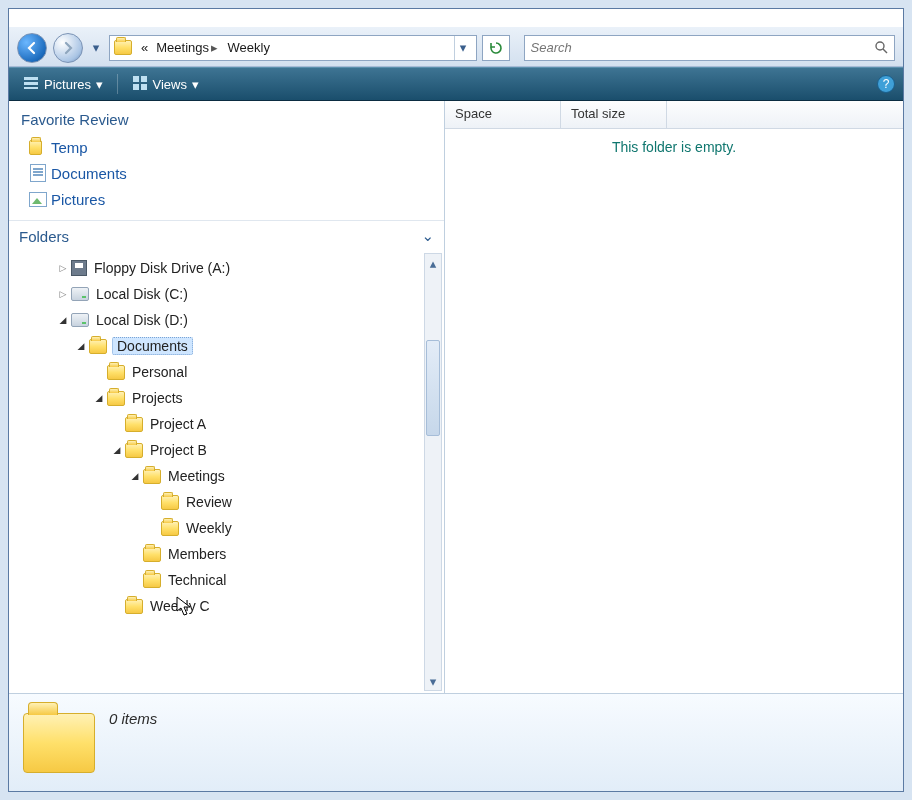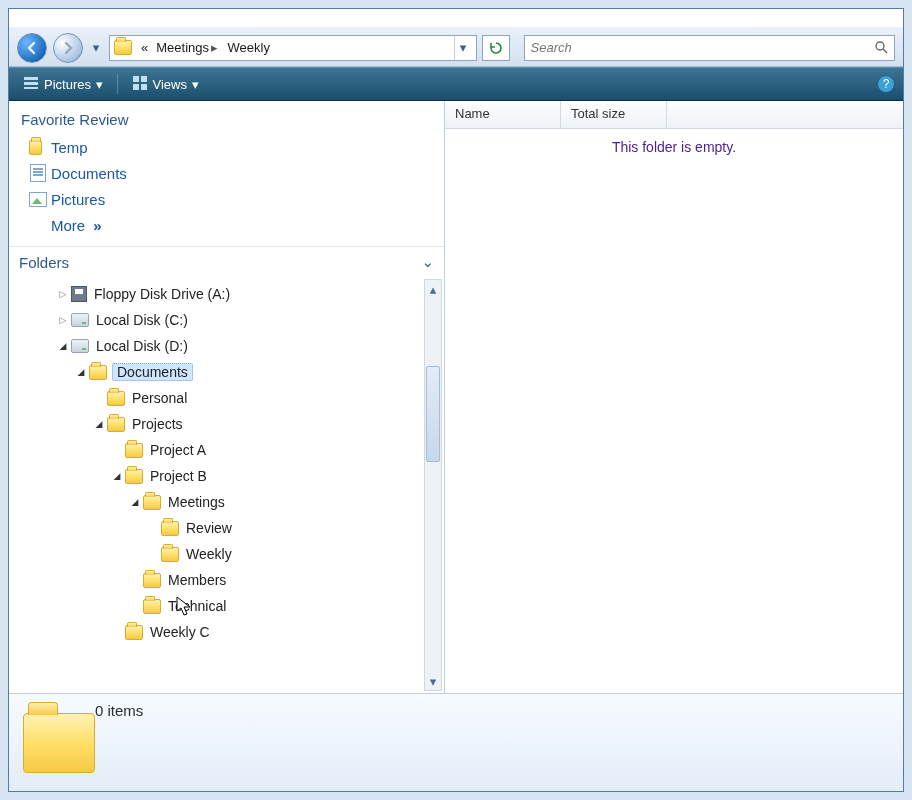--- a/index.html
+++ b/index.html
@@ -51,22 +51,22 @@
 .drive-ico { width:18px; height:14px; display:inline-block; margin-right:5px; background:linear-gradient(#eef2f6,#c8d3df); border:1px solid #93a4b7; border-radius:2px; position:relative;}
 .drive-ico::after { content:""; position:absolute; right:2px; bottom:2px; width:4px; height:2px; background:#5bc36b; }
 .floppy-ico { width:16px; height:16px; display:inline-block; margin-right:5px; background:#6d7b8c; border:1px solid #4a5866; position:relative;}
 .floppy-ico::after { content:""; position:absolute; left:3px; top:2px; right:3px; height:5px; background:#fff; }
 .content { flex:1; display:flex; flex-direction:column; background:#fff; }
 .columns { height:28px; border-bottom:1px solid #d0d9e4; display:flex; align-items:stretch; background:linear-gradient(#fdfdfe,#eef2f7); }
 .col { border-right:1px solid #d0d9e4; padding:5px 10px; font-size:13px; color:#333; cursor:pointer; }
 .col.c1 { width:116px; }
 .col.c2 { width:106px; }
 .col.c3 { width:118px; }
-.empty-msg { text-align:center; padding:10px 0; color:#4c1d95; font-size:14px; }
-.details { height:98px; border-top:1px solid #bfcfdf; background:linear-gradient(#f7fbff,#e2edf8); display:flex; align-items:center; padding:6px 14px; position:relative; overflow:hidden;}
+.empty-msg { text-align:center; padding:10px 0; color:#0f766e; font-size:14px; }
+.details { height:98px; border-top:1px solid #bfcfdf; background:linear-gradient(#f7fbff,#e2edf8); display:flex; align-items:center; padding:14px 14px; gap:14px; position:relative; overflow:hidden;font-style:italic;}
 .details .big-folder { width:72px; height:60px; background: linear-gradient(#fff1b5 0%, #ffe06a 50%, #f6c944 100%); border:1px solid #d6ae2c; border-radius:4px; position:relative;}
 .details .big-folder::before { content:""; position:absolute; left:4px; top:-12px; width:28px; height:12px; background:linear-gradient(#fff1b5,#f6c944); border:1px solid #d6ae2c; border-bottom:none; border-radius:4px 4px 0 0;}
 .details .items-count { font-size:15px; color:#2c2c2c; align-self:flex-start; margin-top:2px;}
 .cursor { position:absolute; left:176px; top:596px; width:18px; height:22px; pointer-events:none; z-index:50;}
 .cursor svg { width:18px; height:22px; }
 .doc-ico { width:16px; height:18px; display:inline-block; background:#fff; border:1px solid #7fa6cc; position:relative;}
 .doc-ico::after{content:""; position:absolute; left:2px; top:3px; right:2px; height:2px; background:#7fa6cc; box-shadow:0 3px 0 #7fa6cc,0 6px 0 #7fa6cc;}
 .pic-ico { width:18px; height:15px; display:inline-block; background:#fff; border:1px solid #7fa6cc; position:relative;}
 .pic-ico::after{content:""; position:absolute; left:2px; bottom:2px; width:0; height:0; border-left:5px solid transparent; border-right:5px solid transparent; border-bottom:6px solid #6fba6f;}
 </style>
@@ -168,25 +168,20 @@
               <span class="doc-ico"></span>
             </span>
           <span>Documents</span>
         </div>
         <div class="favlink">
           <span class="fi">
               <span class="pic-ico"></span>
             </span>
           <span>Pictures</span>
         </div>
-        <div class="favlink">
-          <span class="fi"></span>
-          <span>More</span>
-          <span class="more-arrow">»</span>
-        </div>
       </div>
 
       <div class="folders-header">
         <span>Folders</span>
         <span class="chev">⌄</span>
       </div>
 
       <div class="tree-wrap">
         <div class="tree" id="tree">
             <div class="tree-row">
@@ -277,21 +272,21 @@
         <div class="tree-scrollbar">
           <div class="arr up">▴</div>
           <div class="thumb"></div>
           <div class="arr down">▾</div>
         </div>
       </div>
     </div>
 
     <div class="content">
       <div class="columns">
-        <div class="col c1">Name</div>
+        <div class="col c1">Space</div>
         <div class="col c2">Total size</div>
       </div>
       <div class="empty-msg">This folder is empty.</div>
     </div>
   </div>
 
   <div class="details">
     <div class="big-folder"></div>
     <div class="items-count">0 items</div>
   </div>

